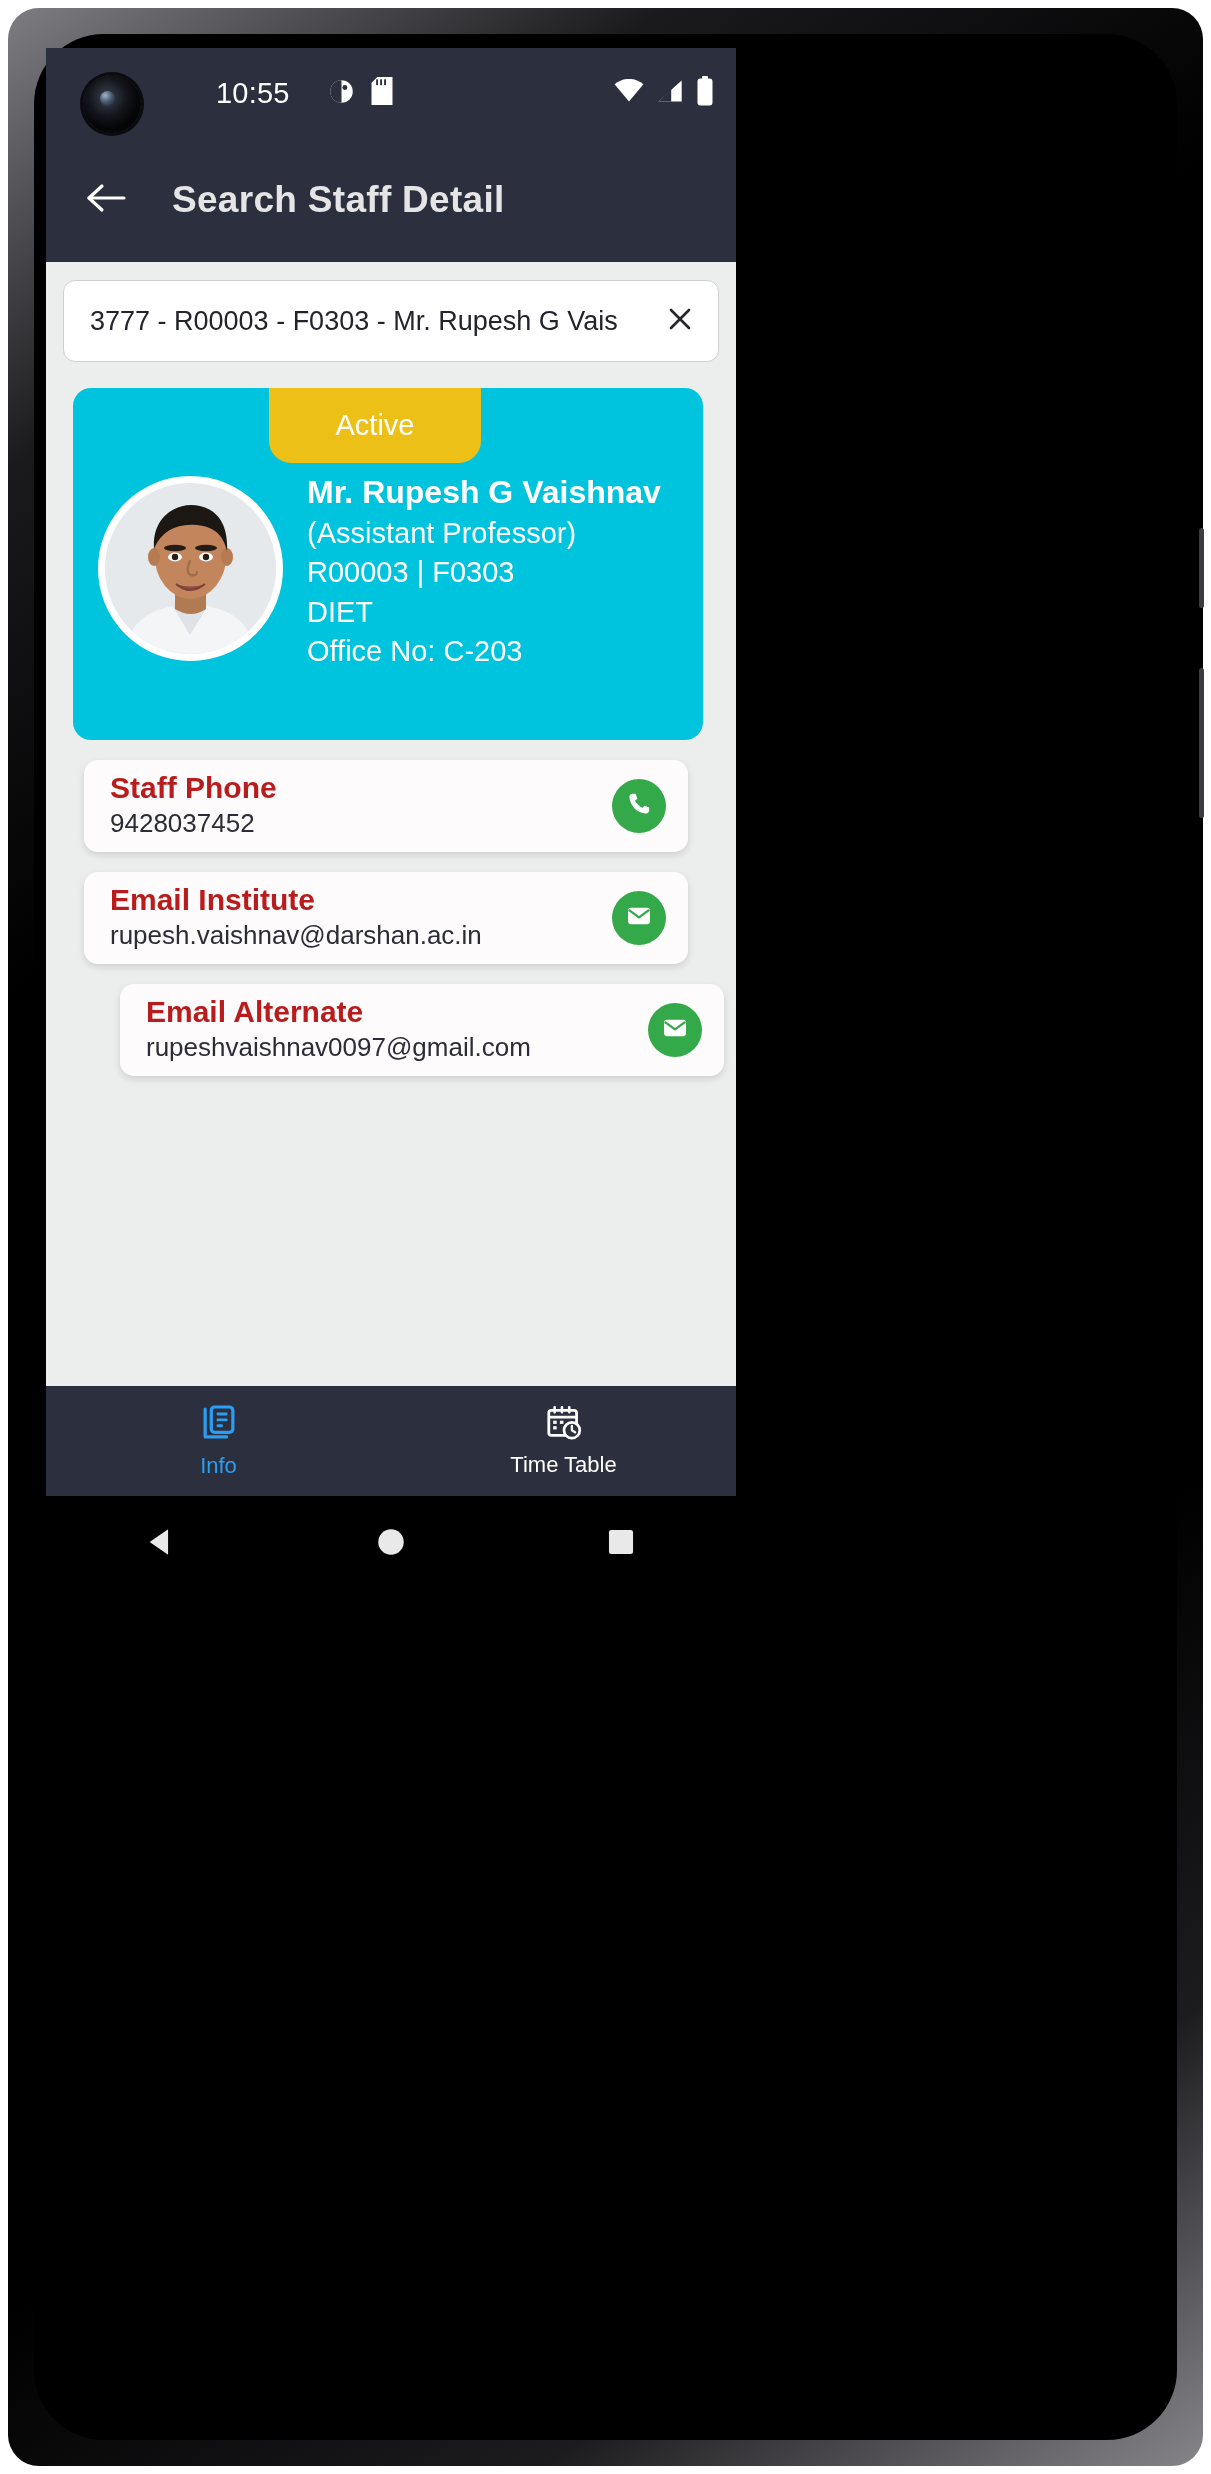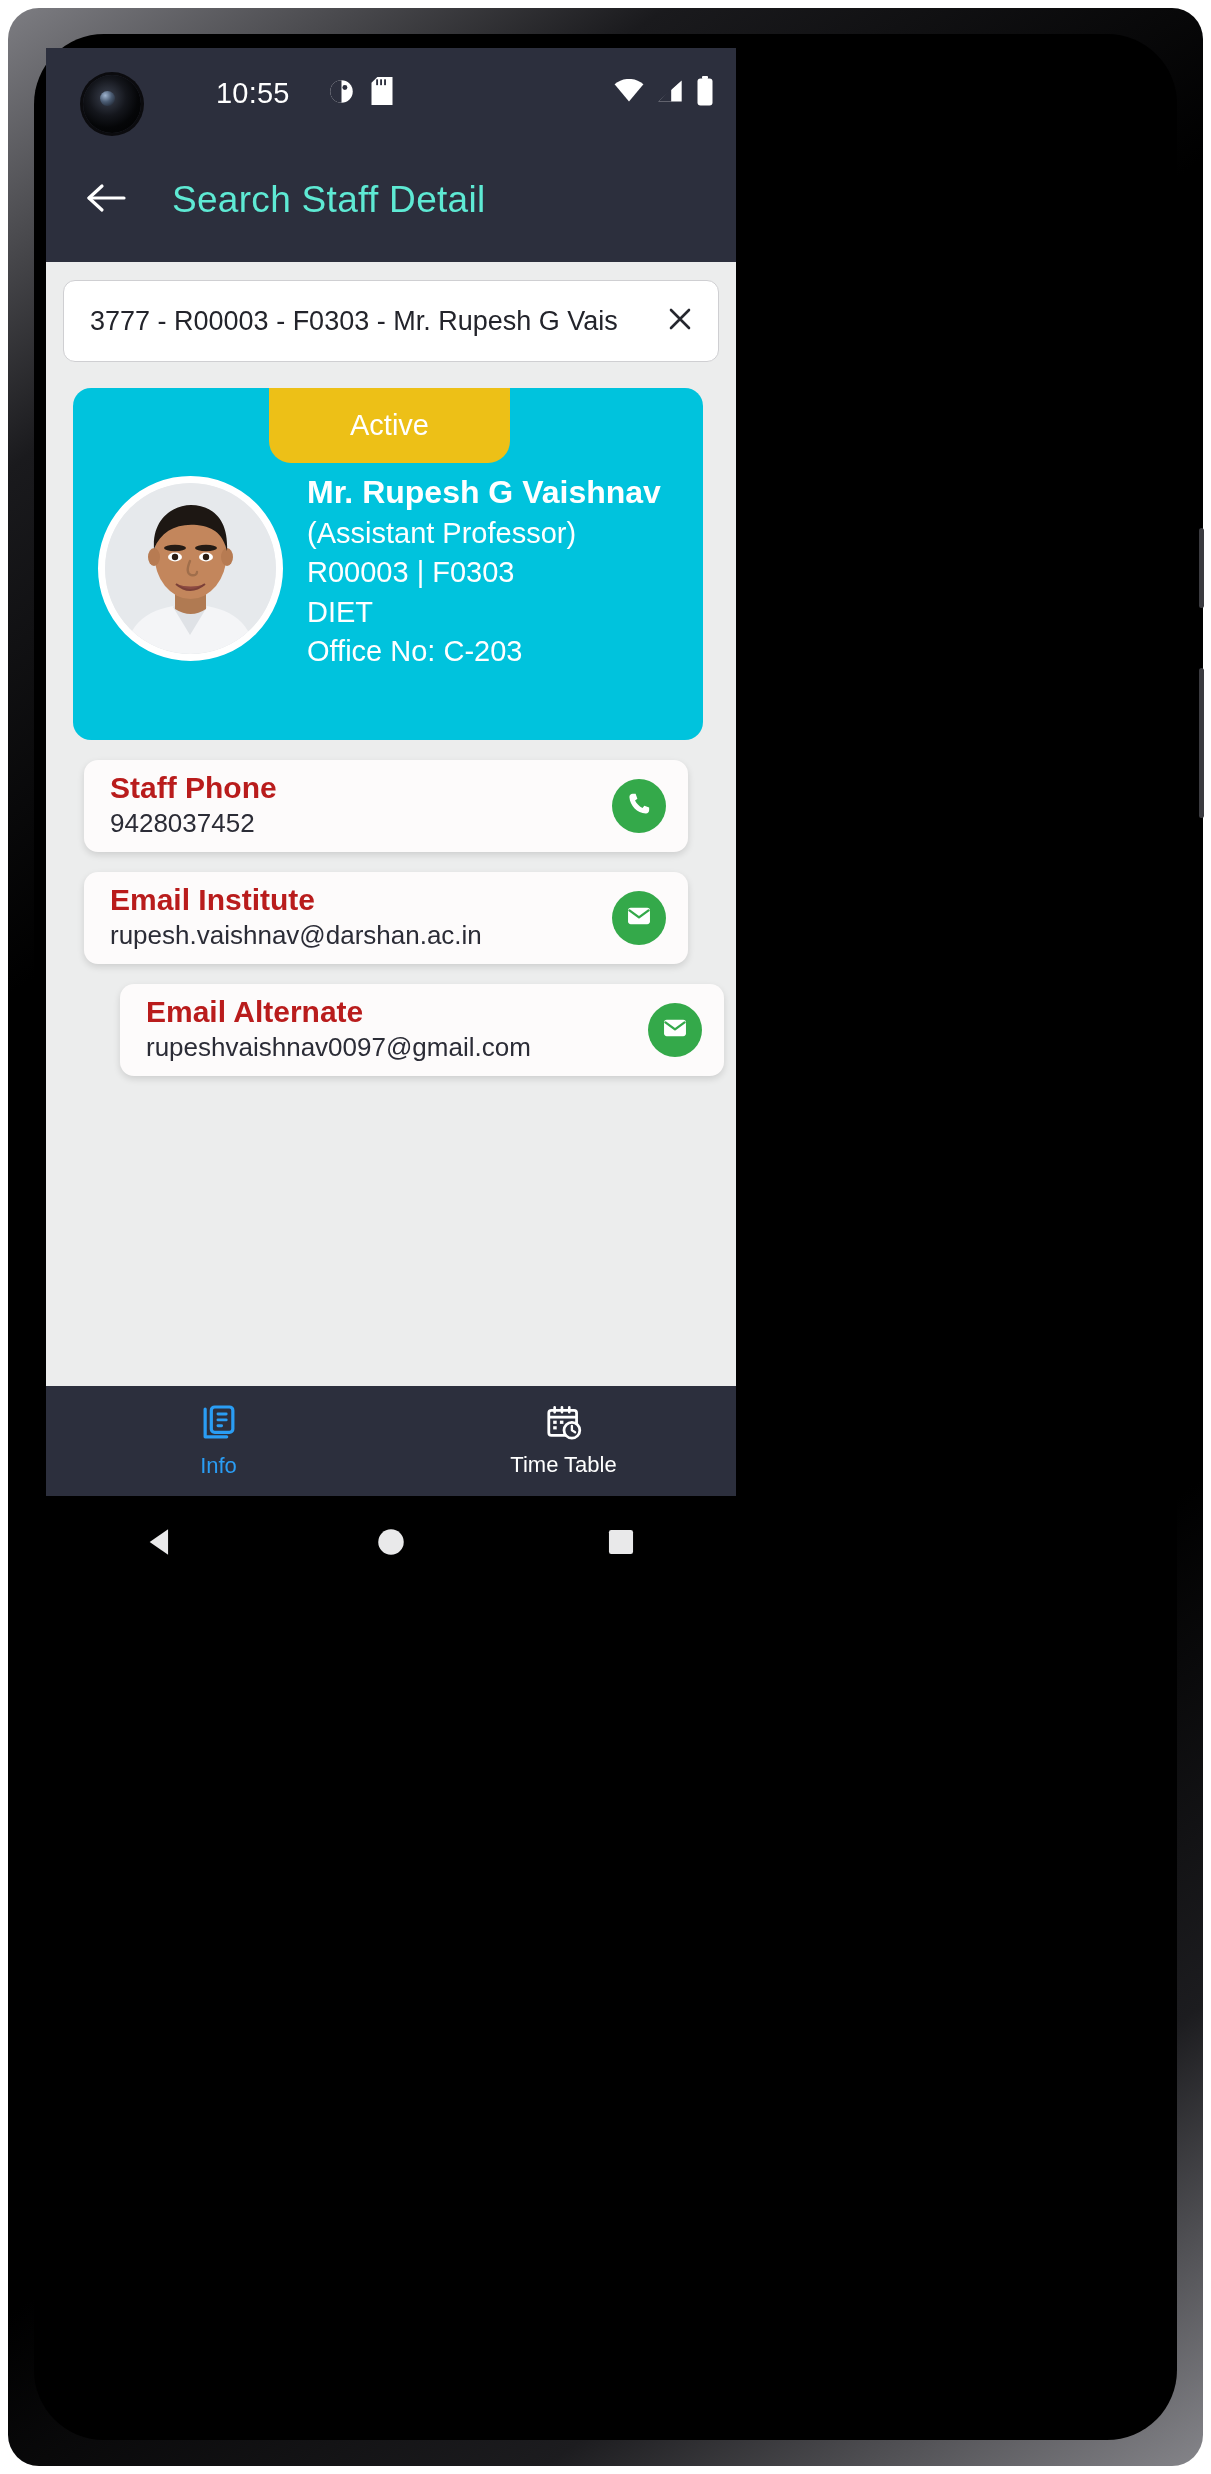--- a/index.html
+++ b/index.html
@@ -83,23 +83,23 @@
     background: #2c2f3d;
     display: flex; align-items: center;
   }
   .back-btn {
     width: 56px; height: 56px; margin-left: 32px;
     display: flex; align-items: center; justify-content: center;
     cursor: pointer;
   }
   .appbar-title {
     margin-left: 38px;
-    color: #5eead4;
+    color: #e5e5e5;
     font-size: 37px;
-    font-weight: 400;
+    font-weight: 700;
     letter-spacing: 0.3px;
   }
 
   
   .body-area {
     position: absolute; left: 0; top: 214px;
     width: 690px; height: 1124px;
     background: #eceded;
   }
 
@@ -129,21 +129,21 @@
   
   .profile-card {
     position: absolute; left: 27px; top: 126px;
     width: 630px; height: 352px;
     background: #00c3dd;
     border-radius: 18px;
     overflow: hidden;
   }
   .status-badge {
     position: absolute; left: 196px; top: 0;
-    width: 241px; height: 75px;
+    width: 212px; height: 75px;
     background: #edc017;
     border-bottom-left-radius: 22px;
     border-bottom-right-radius: 22px;
     display: flex; align-items: center; justify-content: center;
     color: #ffffff; font-size: 29px; font-weight: 500;
   }
   .avatar {
     position: absolute; left: 25px; top: 88px;
     width: 185px; height: 185px;
     border-radius: 50%;

